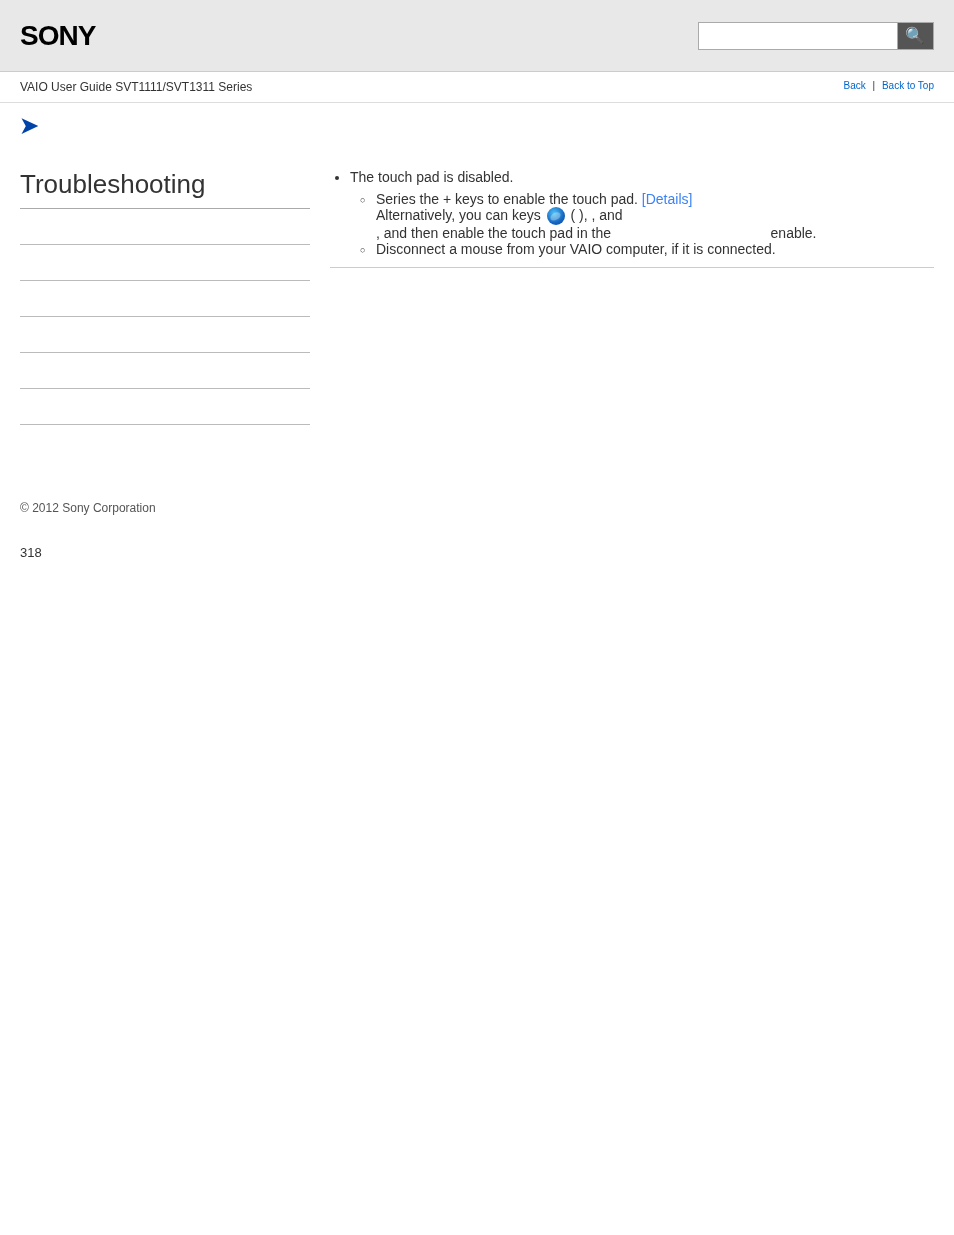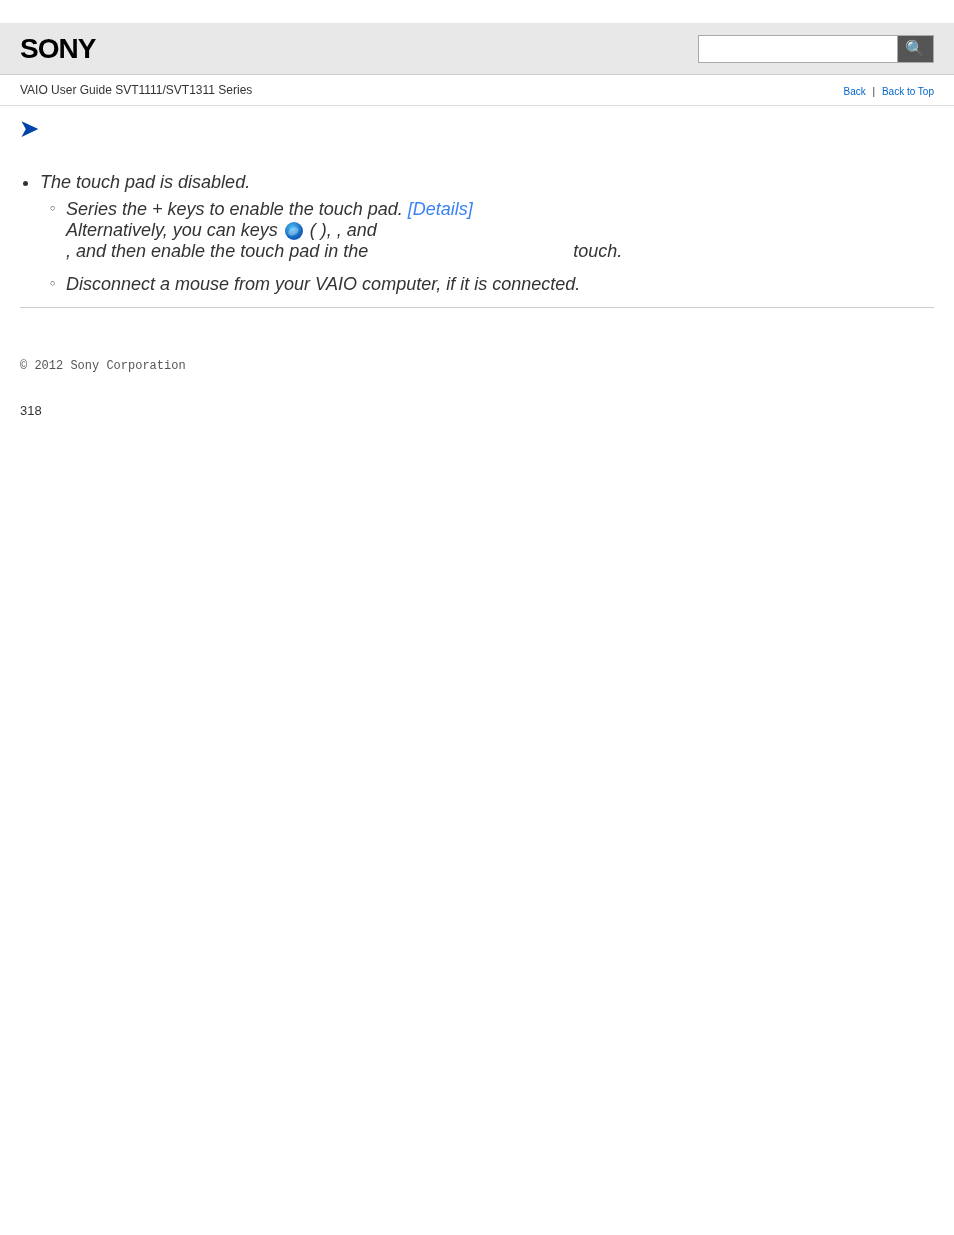--- a/index.html
+++ b/index.html
@@ -18,22 +18,21 @@
     }
 
     
     .header {
       background: #e8e8e8;
       padding: 12px 20px;
       display: flex;
       align-items: center;
       justify-content: space-between;
       border-bottom: 1px solid #ccc;
-      height: 52px;
-      margin-top: 23px;
+      height: 72px;
     }
 
     .sony-logo {
       font-size: 28px;
       font-weight: 900;
       letter-spacing: -1px;
       color: #000;
       font-family: Arial Black, Arial, sans-serif;
     }
 
@@ -65,21 +64,21 @@
       justify-content: center;
       color: #fff;
       font-size: 16px;
     }
 
     
     .breadcrumb-bar {
       padding: 8px 20px;
       display: flex;
       justify-content: space-between;
-      align-items: flex-end;
+      align-items: flex-start;
       border-bottom: 1px solid #ddd;
     }
 
     .guide-title {
       font-size: 12px;
       color: #333;
     }
 
     .nav-links {
       font-size: 10px;
@@ -150,23 +149,22 @@
       flex: 1;
       padding-top: 10px;
     }
 
     .content-area ul {
       margin-left: 20px;
       margin-bottom: 10px;
     }
 
     .content-area ul li {
-      margin-bottom: 12px;
-      font-size: 18px;
-      font-style: italic;
+      margin-bottom: 0;
+      font-size: 14px;
     }
 
     .sub-list {
       list-style: none !important;
       margin-left: 10px !important;
       margin-top: 6px;
     }
 
     .sub-list li {
       position: relative;
@@ -199,21 +197,20 @@
     
     .page-footer {
       padding: 20px 20px 10px 20px;
       font-size: 12px;
       color: #333;
     }
 
     .copyright {
       color: #555;
       font-size: 12px;
-      font-family: Liberation Mono, monospace;
     }
 
     
     .page-number {
       text-align: left;
       padding: 20px;
       font-size: 13px;
       color: #333;
     }
 
@@ -262,40 +259,52 @@
     <a href="#">Back to Top</a>
   </div>
 </div>
 
 <div class="chevron-section">
   <span class="chevron">➤</span>
 </div>
 
 <div class="main-content">
 
+  <div class="sidebar">
+    <div class="sidebar-title">Troubleshooting</div>
+    <div class="sidebar-nav">
+      <div class="sidebar-nav-item"></div>
+      <div class="sidebar-nav-item"></div>
+      <div class="sidebar-nav-item"></div>
+      <div class="sidebar-nav-item"></div>
+      <div class="sidebar-nav-item"></div>
+      <div class="sidebar-nav-item"></div>
+      <div class="sidebar-nav-item"></div>
+    </div>
+  </div>
 
   <div class="content-area">
     <ul>
       <li>
         <span>The touch pad is disabled.</span>
         <ul class="sub-list">
           <li>
             <span>Series the</span>
             <span>  +  </span>
             <span>keys to enable the touch pad.</span>
             <a href="#" class="details-link">[Details]</a>
             <br>
             <span>Alternatively, you can keys</span>
             <span class="inline-icon"></span>
             <span>(        ),</span>
             <span>, and</span>
             <br>
             <span>, and then enable the touch pad in the</span>
             &nbsp;&nbsp;&nbsp;&nbsp;&nbsp;&nbsp;&nbsp;&nbsp;&nbsp;&nbsp;&nbsp;&nbsp;&nbsp;&nbsp;&nbsp;&nbsp;&nbsp;&nbsp;&nbsp;&nbsp;&nbsp;&nbsp;&nbsp;&nbsp;&nbsp;&nbsp;&nbsp;&nbsp;&nbsp;&nbsp;&nbsp;&nbsp;&nbsp;&nbsp;&nbsp;&nbsp;&nbsp;&nbsp;&nbsp;
-            <span>touch.</span>
+            <span>enable.</span>
           </li>
           <li>
             <span>Disconnect a mouse from your VAIO computer, if it is connected.</span>
           </li>
         </ul>
       </li>
     </ul>
     <hr class="content-divider">
   </div>
 

